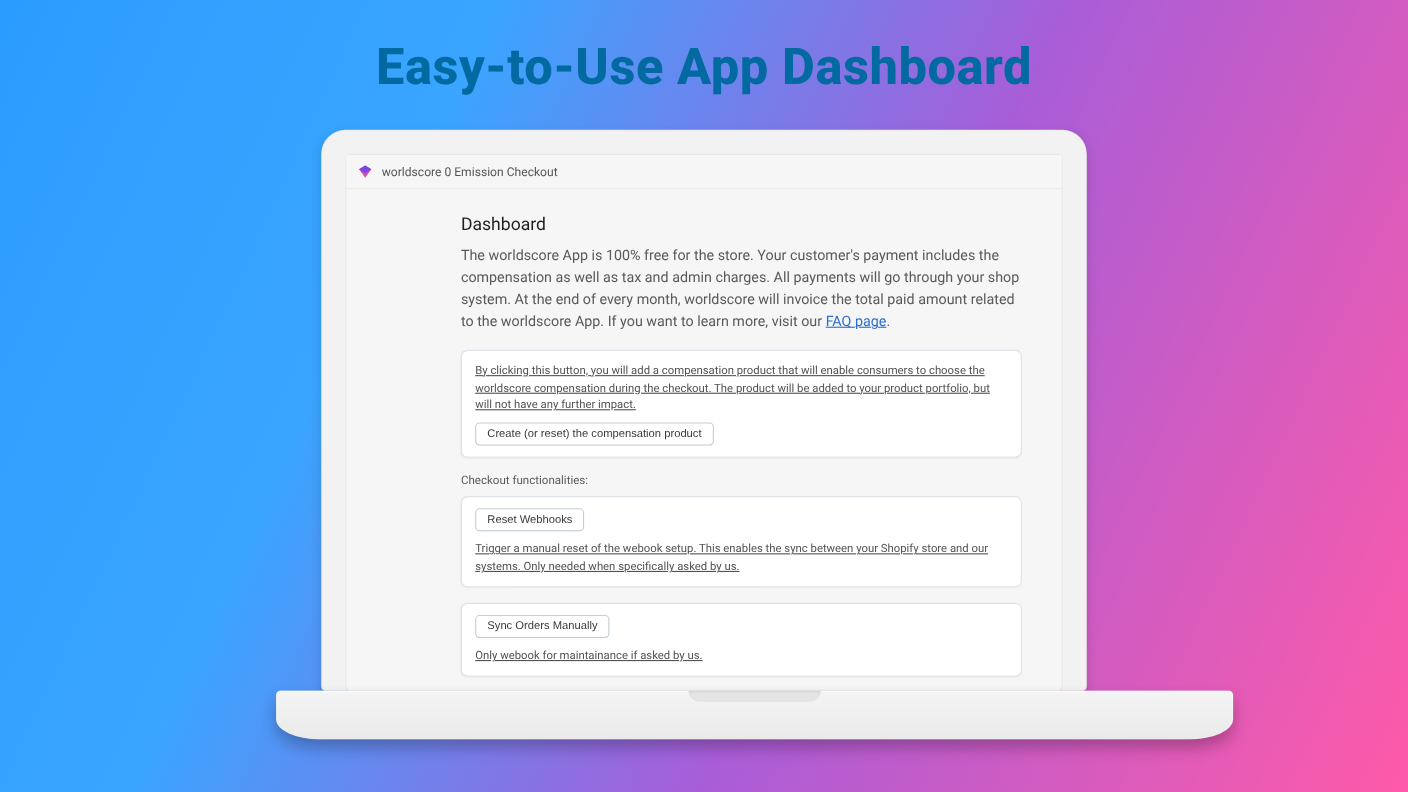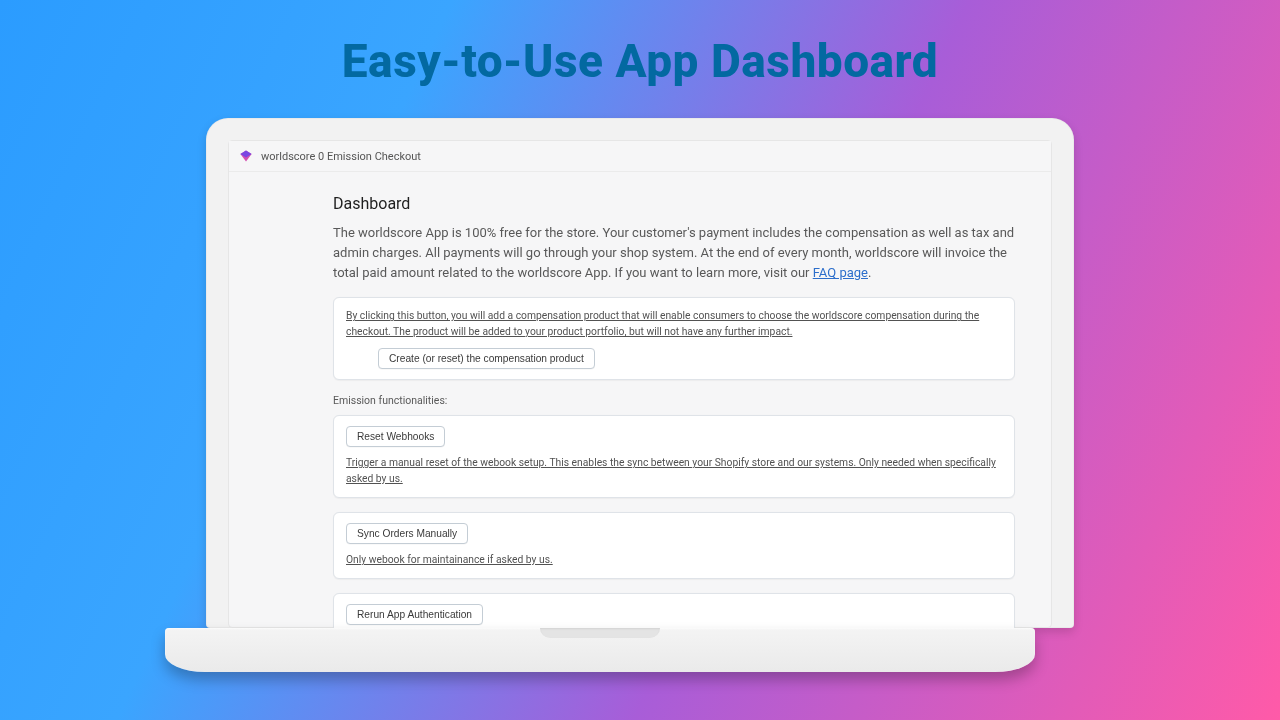--- a/index.html
+++ b/index.html
@@ -17,21 +17,21 @@
       font-size: 46px;
       font-weight: 800;
       margin-top: 34px;
       letter-spacing: 0.5px;
     }
     .laptop {
       position: absolute;
       left: 50%;
       transform: translateX(-50%);
       top: 118px;
-      width: 868px;
+      width: 696px;
     }
     .screen-bezel {
       background: #f2f2f2;
       border-radius: 22px 22px 4px 4px;
       padding: 22px 22px 0 22px;
       box-shadow: 0 4px 10px rgba(0,0,0,0.15), inset 0 0 0 1px rgba(0,0,0,0.03);
       height: 510px;
       overflow: hidden;
     }
     .app {
@@ -89,21 +89,21 @@
       display: inline-block;
       font-size: 10.2px;
       color: #3a3a3a;
       background: #ffffff;
       border: 1px solid #c4cdd5;
       border-radius: 4px;
       padding: 4px 10px;
       cursor: pointer;
       box-shadow: 0 0.5px 0.5px rgba(0,0,0,0.05);
     }
-    .card .btn-row { margin-top: 8px; margin-left: 32px; }
+    .card .btn-row { margin-top: 8px; }
     .card .btn-first { margin-bottom: 8px; }
     .sub-label {
       font-size: 10.5px;
       color: #595959;
       margin: 4px 0 8px 0;
     }
     .laptop-base {
       position: relative;
       width: 870px;
       height: 44px;
@@ -148,21 +148,21 @@
           <a href="#">FAQ page</a><span>.</span>
         </p>
 
         <div class="card">
           <p class="card-text">By clicking this button, you will add a compensation product that will enable consumers to choose the worldscore compensation during the checkout. The product will be added to your product portfolio, but will not have any further impact.</p>
           <div class="btn-row">
             <button class="btn-ui">Create (or reset) the compensation product</button>
           </div>
         </div>
 
-        <div class="sub-label">Emission functionalities:</div>
+        <div class="sub-label">Checkout functionalities:</div>
 
         <div class="card">
           <div class="btn-first">
             <button class="btn-ui">Reset Webhooks</button>
           </div>
           <p class="card-text">Trigger a manual reset of the webook setup. This enables the sync between your Shopify store and our systems. Only needed when specifically asked by us.</p>
         </div>
 
         <div class="card">
           <div class="btn-first">

